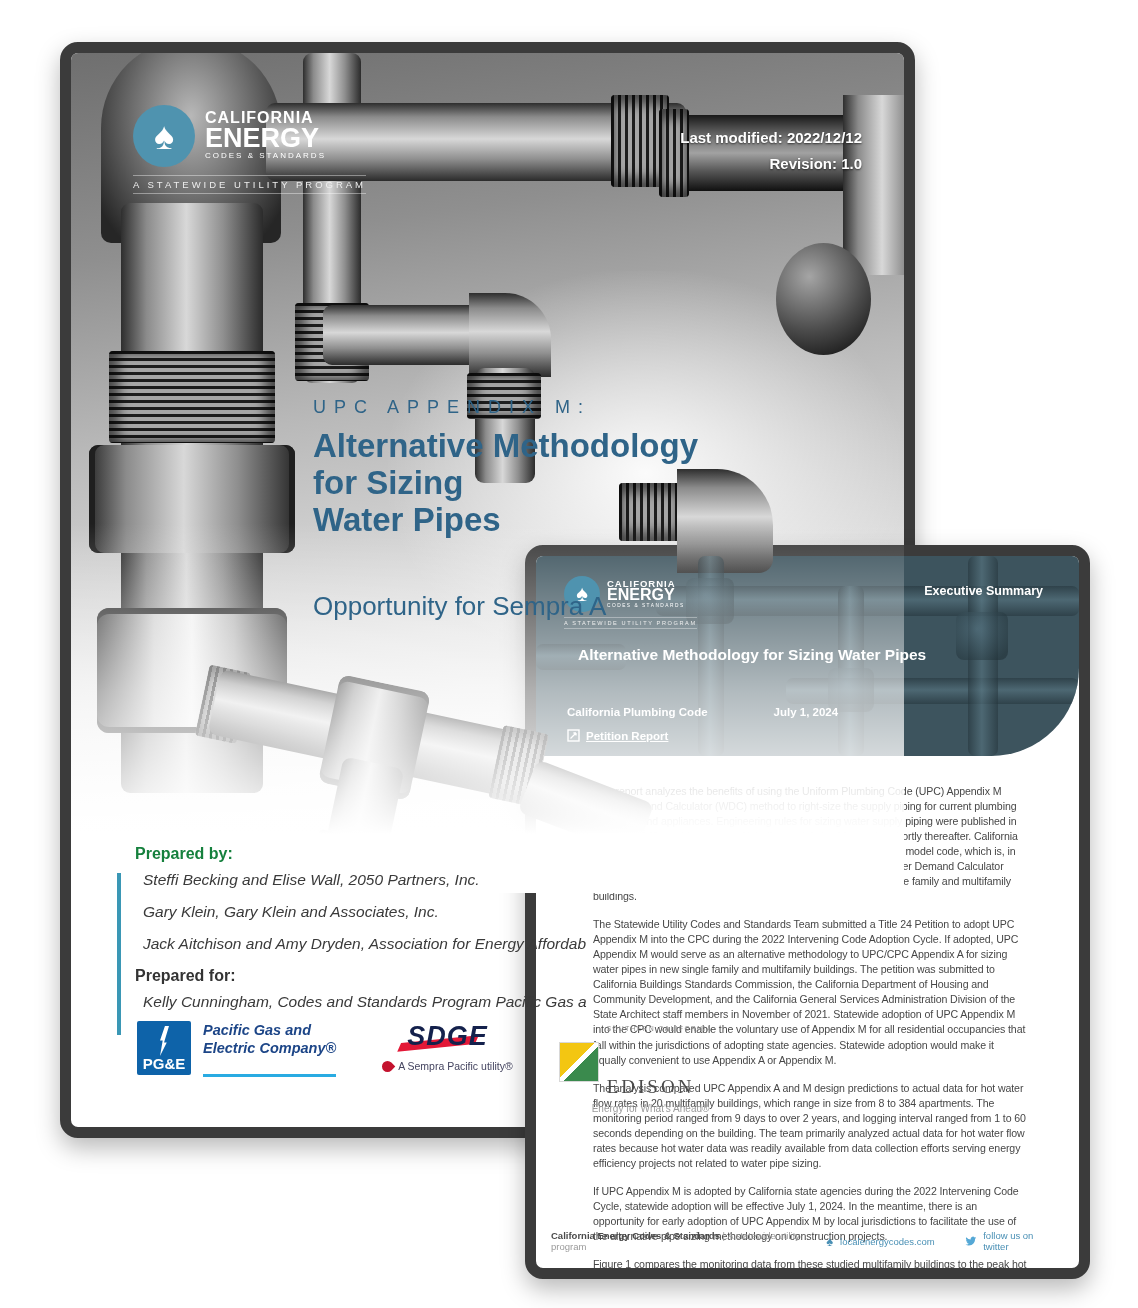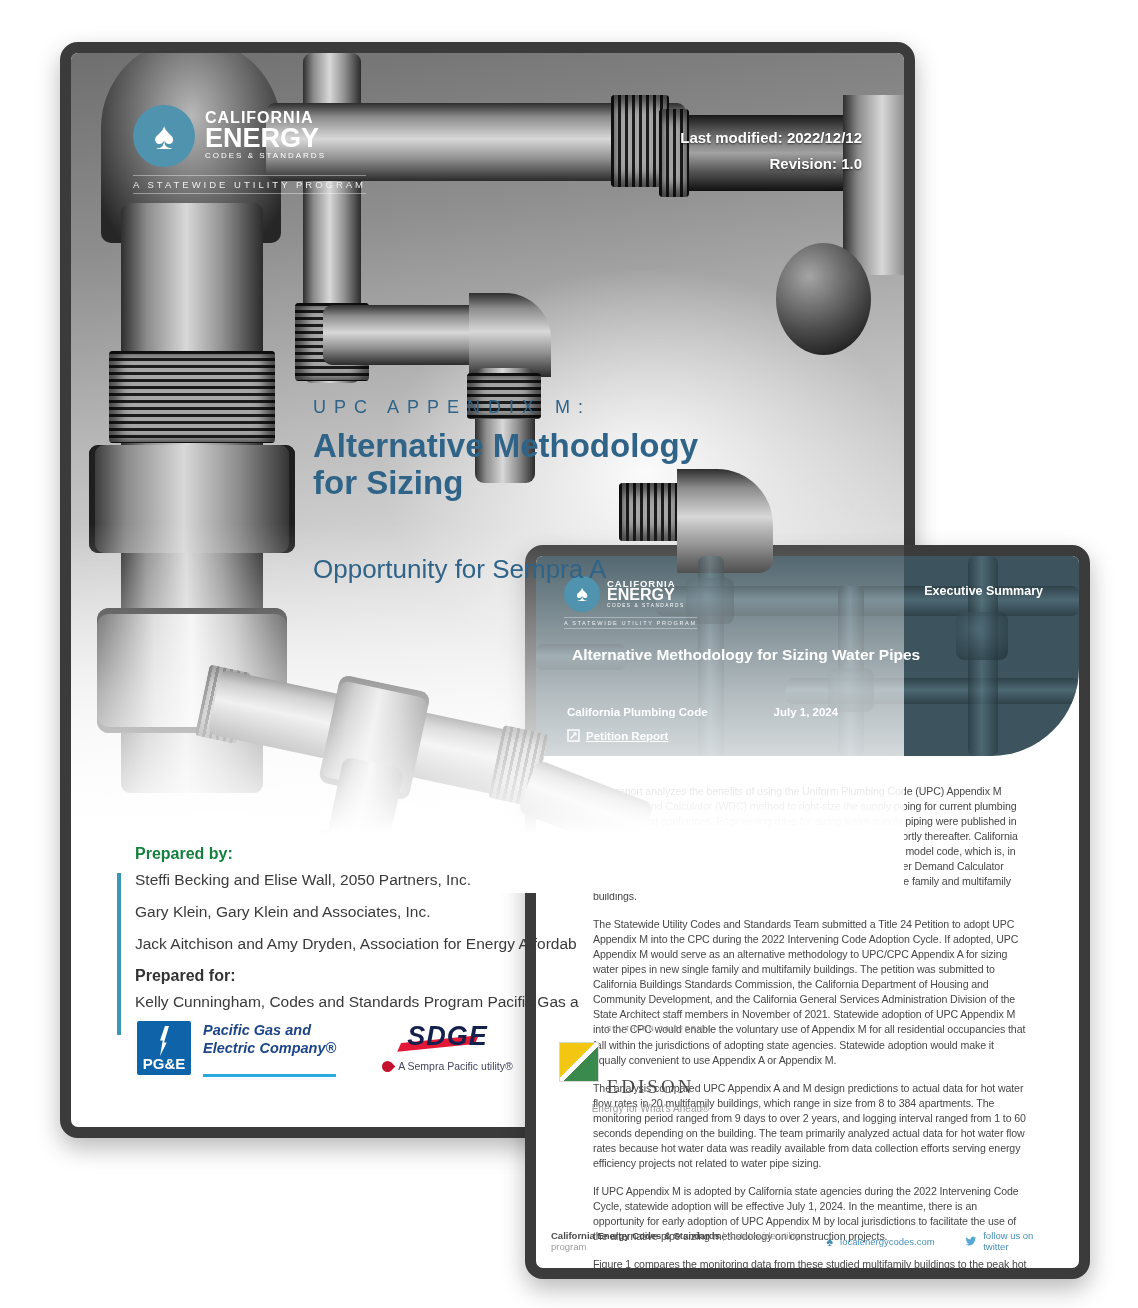--- a/index.html
+++ b/index.html
@@ -52,21 +52,21 @@
   
   .titleblock{position:absolute;left:242px;top:344px;z-index:10;}
   .kicker{color:#2f6488;font-size:18px;letter-spacing:8px;font-weight:400;margin-bottom:10px;}
   .cover-title{color:#2f6488;font-size:33px;font-weight:bold;line-height:1.12;margin:0;}
   .subtitle{color:#2f6488;font-size:26px;margin-top:52px;white-space:nowrap;}
 
   
   .prepared{position:absolute;left:46px;top:792px;z-index:11;width:760px;}
   .prep-bar{position:absolute;left:0;top:28px;width:4px;height:162px;background:#3a97b5;}
   .prepared .ph{font-weight:bold;color:#15803d;font-size:16px;margin:0 0 8px 18px;}
-  .prepared .pline{color:#3a3a3a;font-size:15.5px;margin:0 0 14px 18px;white-space:nowrap;}
+  .prepared .pline{color:#3a3a3a;font-size:15.5px;margin:0 0 14px 26px;white-space:nowrap;font-style:italic;}
   .prepared .ph2{font-weight:bold;color:#333;font-size:16px;margin:2px 0 8px 18px;}
 
   
   .logos{position:absolute;left:66px;top:968px;z-index:11;display:flex;align-items:flex-start;gap:46px;}
   .pge{display:flex;gap:12px;align-items:flex-start;}
   .pge-icon{width:54px;height:54px;background:#0e63a9;position:relative;border-radius:2px;
             display:flex;align-items:flex-end;justify-content:center;color:#fff;font-weight:bold;
             font-size:15px;padding-bottom:3px;}
   .pge-bolt{position:absolute;left:23px;top:5px;width:9px;height:30px;background:#fff;
             clip-path:polygon(55% 0,100% 0,45% 55%,75% 55%,0 100%,30% 48%,0 48%);}
@@ -88,21 +88,21 @@
   .sce-tag{font-size:10px;color:#9a9a9a;margin-top:5px;padding-left:33px;}
 
   
   .p2head{position:absolute;left:0;top:0;width:543px;height:200px;background:#3d545e;
           border-bottom-right-radius:88px;overflow:hidden;}
   .tp{position:absolute;opacity:.55;z-index:1;}
   .tph{background:linear-gradient(180deg,#24343b 0%,#5a7884 46%,#24343b 100%);border-radius:7px;}
   .tpv{background:linear-gradient(90deg,#24343b 0%,#5a7884 46%,#24343b 100%);border-radius:7px;}
   .tpf{background:radial-gradient(circle at 40% 35%,#547280,#1f2f35 85%);border-radius:8px;}
   .badge{position:absolute;right:36px;top:28px;color:#fff;font-weight:bold;font-size:12.5px;z-index:6;}
-  .p2title{position:absolute;left:36px;top:90px;color:#fff;font-weight:bold;font-size:15.5px;z-index:6;}
+  .p2title{position:absolute;left:42px;top:90px;color:#fff;font-weight:bold;font-size:15.5px;z-index:6;}
   .p2meta{position:absolute;left:31px;top:150px;z-index:6;display:flex;gap:66px;}
   .p2meta .m1{color:#fff;font-weight:bold;font-size:11.5px;}
   .p2link{position:absolute;left:31px;top:173px;z-index:6;display:flex;align-items:center;gap:6px;
           color:#fff;font-weight:bold;font-size:11.5px;cursor:pointer;}
   .p2link .lk{text-decoration:underline;}
   .p2brand{position:absolute;left:28px;top:20px;z-index:6;}
   .p2brand .bt1{font-size:9.5px;}
   .p2brand .bt2{font-size:16px;}
   .p2brand .bt3{font-size:4.8px;letter-spacing:1.5px;}
   .p2brand .bt4{font-size:5.6px;letter-spacing:1.6px;margin-top:5px;border-top:1px solid rgba(255,255,255,.35);
@@ -179,20 +179,21 @@
         <div>Last modified: 2022/12/12</div>
         <div>Revision: 1.0</div>
       </div>
     </div>
 
     <div class="titleblock">
       <div class="kicker">UPC APPENDIX M:</div>
       <h1 class="cover-title">
         <span>Alternative Methodology</span><br>
         <span>for Sizing</span><br>
+        <span>Water Pipes</span>
       </h1>
       <div class="subtitle">Opportunity for Sempra A</div>
     </div>
 
     <div class="prepared">
       <div class="prep-bar"></div>
       <div class="ph">Prepared by:</div>
       <div class="pline">Steffi Becking and Elise Wall, 2050 Partners, Inc.</div>
       <div class="pline">Gary Klein, Gary Klein and Associates, Inc.</div>
       <div class="pline">Jack Aitchison and Amy Dryden, Association for Energy Affordab</div>

